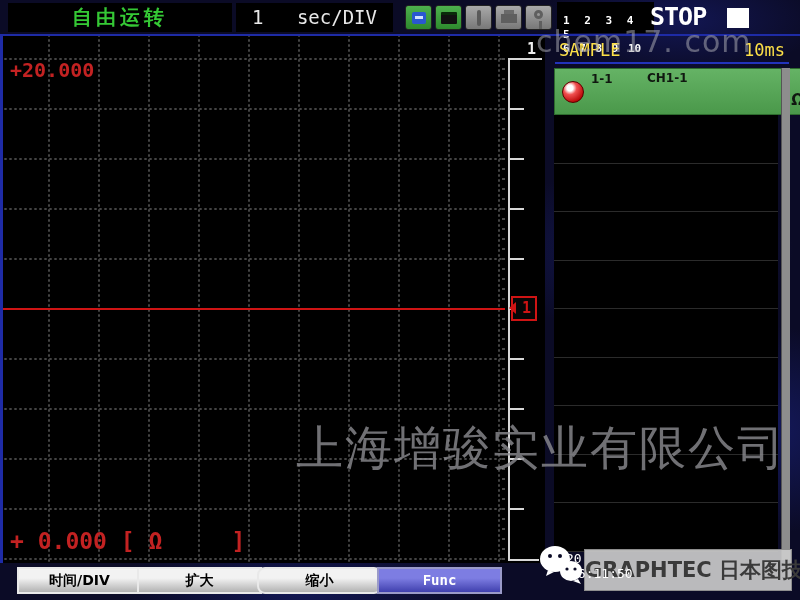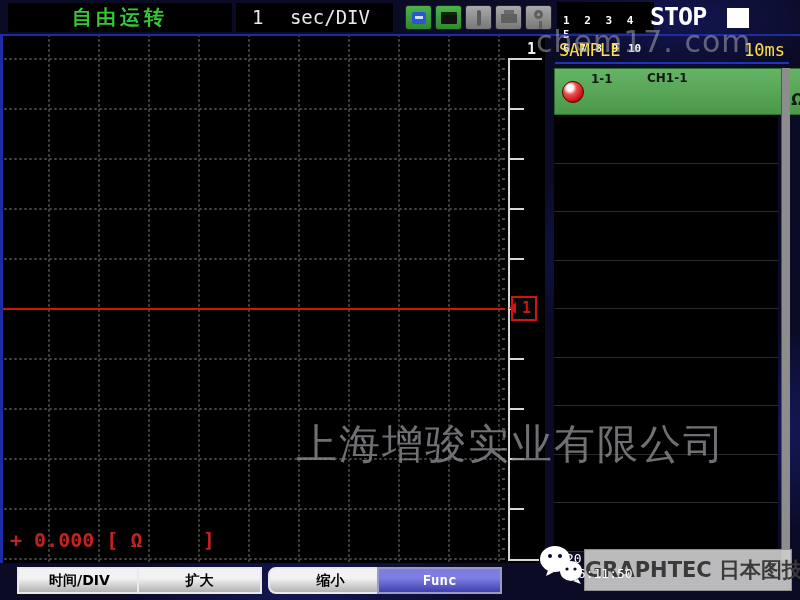--- a/index.html
+++ b/index.html
@@ -17,21 +17,21 @@
   .abs { position:absolute; }
 
   
   .mode-box { left:8px; top:3px; width:224px; height:29px; background:#000;
     color:#35c935; font-size:20px; font-weight:bold; letter-spacing:4px;
     text-align:center; line-height:29px; }
   .tb-box { left:236px; top:3px; width:157px; height:29px; background:#000;
     color:#e8e8e8; font-family:"DejaVu Sans Mono", monospace; font-size:19px;
     line-height:29px; }
   .tb-box .tbv { margin-left:16px; }
-  .tb-box .tbu { margin-left:15px; }
+  .tb-box .tbu { margin-left:22px; }
   .sicon { top:5px; width:27px; height:25px; border:1px solid #222; border-radius:3px; }
   .sicon.on  { background:linear-gradient(#4db04d,#2e8a2e); }
   .sicon.off { background:linear-gradient(#a9a9a9,#787878); }
   .glyph { position:absolute; }
   .g-card { left:6px; top:6px; width:14px; height:12px; background:#2a57d0; border-radius:2px; }
   .g-card::after { content:""; position:absolute; left:3px; top:4px; width:8px; height:3px; background:#cfe0ff; }
   .g-screen { left:5px; top:6px; width:16px; height:12px; background:#111; border-radius:1px; border-top:3px solid #0a2a0a; }
   .g-pen { left:11px; top:4px; width:4px; height:16px; background:#5a5a5a; border-radius:2px; }
   .g-print { left:5px; top:8px; width:16px; height:9px; background:#5f5f5f; }
   .g-print::after { content:""; position:absolute; left:3px; top:-4px; width:10px; height:4px; background:#6a6a6a; }
@@ -54,21 +54,21 @@
     background-image:
       radial-gradient(circle at 1px 2.5px, #454545 1px, transparent 1.4px),
       radial-gradient(circle at 2.5px 1px, #454545 1px, transparent 1.4px);
     background-size: 50px 5px, 5px 50px;
     background-position: 45px 22px, 0px 22px; }
   .edge-ruler { position:absolute; right:0; top:22px; height:502px; width:4px;
     background:repeating-linear-gradient(to bottom, #4a4a4a 0 2px, transparent 2px 10px); }
   .trace { position:absolute; left:0; top:272px; width:100%; height:2px; background:#cf1414; }
   .scale-hi { position:absolute; left:7px; top:22px; color:#c32222; font-size:20px;
     font-weight:bold; font-family:"DejaVu Sans Mono", monospace; }
-  .readout-lo { position:absolute; left:7px; top:492px; color:#c32222; font-size:20px;
+  .readout-lo { position:absolute; left:7px; top:492px; color:#c32222; font-size:23px;
     font-weight:bold; font-family:"DejaVu Sans Mono", monospace; white-space:pre; }
 
   
   .bracket { left:505px; top:36px; width:40px; height:527px; background:#000; }
   .br-line { position:absolute; left:3px; top:22px; width:2px; height:503px; background:#d8d8d8; }
   .br-cap-t { position:absolute; left:3px; top:22px; width:34px; height:2px; background:#d8d8d8; }
   .br-cap-b { position:absolute; left:3px; top:523px; width:31px; height:2px; background:#d8d8d8; }
   .br-tick { position:absolute; left:5px; width:14px; height:2px; background:#d8d8d8; }
   .span-label { position:absolute; left:22px; top:4px; color:#eee; font-size:15px;
     font-weight:bold; font-family:"DejaVu Sans Mono", monospace; }
@@ -106,21 +106,21 @@
   .btn.func { background:linear-gradient(#7d7de2 0 40%, #4040ae); color:#fff;
     border-color:#9a9ac8; font-family:"DejaVu Sans Mono", monospace; }
 
   
   .dt-date { left:566px; top:551px; color:#fff; font-size:13px;
     font-family:"DejaVu Sans Mono", monospace; z-index:3; }
   .dt-time { left:570px; top:566px; color:#fff; font-size:13px;
     font-family:"DejaVu Sans Mono", monospace; z-index:12; }
   .wm-top { left:536px; top:24px; color:rgba(165,165,175,.55); font-size:30px;
     letter-spacing:1px; z-index:10; white-space:nowrap; }
-  .wm-center { left:296px; top:417px; color:rgba(140,140,145,.8); font-size:41px;
+  .wm-center { left:296px; top:417px; color:rgba(140,140,145,.8); font-size:47px;
     letter-spacing:2px; z-index:10; white-space:nowrap; }
   .wm-box { left:584px; top:549px; width:208px; height:42px;
     background:rgba(205,205,205,.9); border:1px solid #8e8e8e; color:#3a3a3a;
     font-size:21px; font-weight:bold; text-align:center; line-height:40px;
     z-index:10; white-space:nowrap; }
   .wechat { left:538px; top:543px; z-index:12; }
 </style>
 </head>
 <body>
 
@@ -151,20 +151,21 @@
   <div class="r2">6 7 8 9 10</div>
 </div>
 <div class="abs stop-label">STOP</div>
 <div class="abs stop-square"></div>
 <div class="abs top-sep"></div>
 
 <div class="abs plot">
   <div class="grid"></div>
   <div class="edge-ruler"></div>
   <div class="trace"></div>
+  <div class="scale-hi">+20.000</div>
   <div class="readout-lo">+ 0.000 [ Ω     ]</div>
 </div>
 
 <div class="abs bracket">
   <div class="span-label">1</div>
   <div class="br-line"></div>
   <div class="br-cap-t"></div>
   <div class="br-cap-b"></div>
   <div class="br-tick" style="top:72px"></div>
   <div class="br-tick" style="top:122px"></div>
@@ -196,21 +197,21 @@
   <div class="chrow"></div>
   <div class="chrow"></div>
   <div class="chrow"></div>
   <div class="chrow"></div>
   <div class="chrow"></div>
 </div>
 <div class="abs scrollbar"></div>
 
 <div class="abs btn" style="left:17px;">时间/DIV</div>
 <div class="abs btn" style="left:137px;">扩大</div>
-<div class="abs btn" style="left:268px;border-radius:8px;">缩小</div>
+<div class="abs btn" style="left:257px;border-radius:8px;">缩小</div>
 <div class="abs btn func" style="left:377px;">Func</div>
 
 <div class="abs dt-date">20</div>
 <div class="abs dt-time">16:11:50</div>
 
 <div class="abs wm-top">chem17. com</div>
 <div class="abs wm-center">上海增骏实业有限公司</div>
 <div class="abs wm-box">GRAPHTEC 日本图技</div>
 <svg class="abs wechat" width="48" height="44" viewBox="0 0 48 44">
   <ellipse cx="17" cy="16" rx="15" ry="13" fill="#fff"></ellipse>

